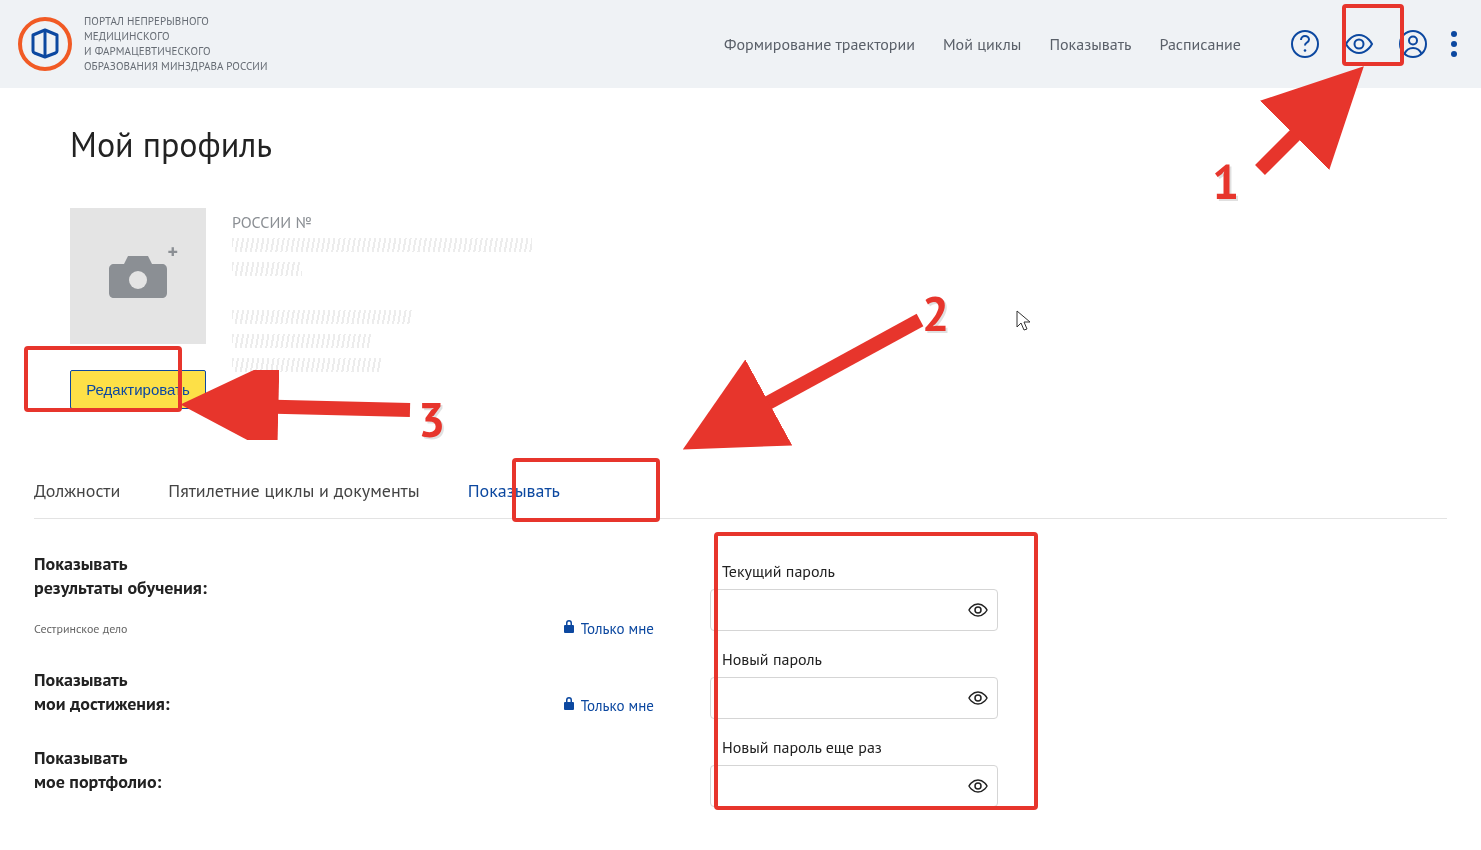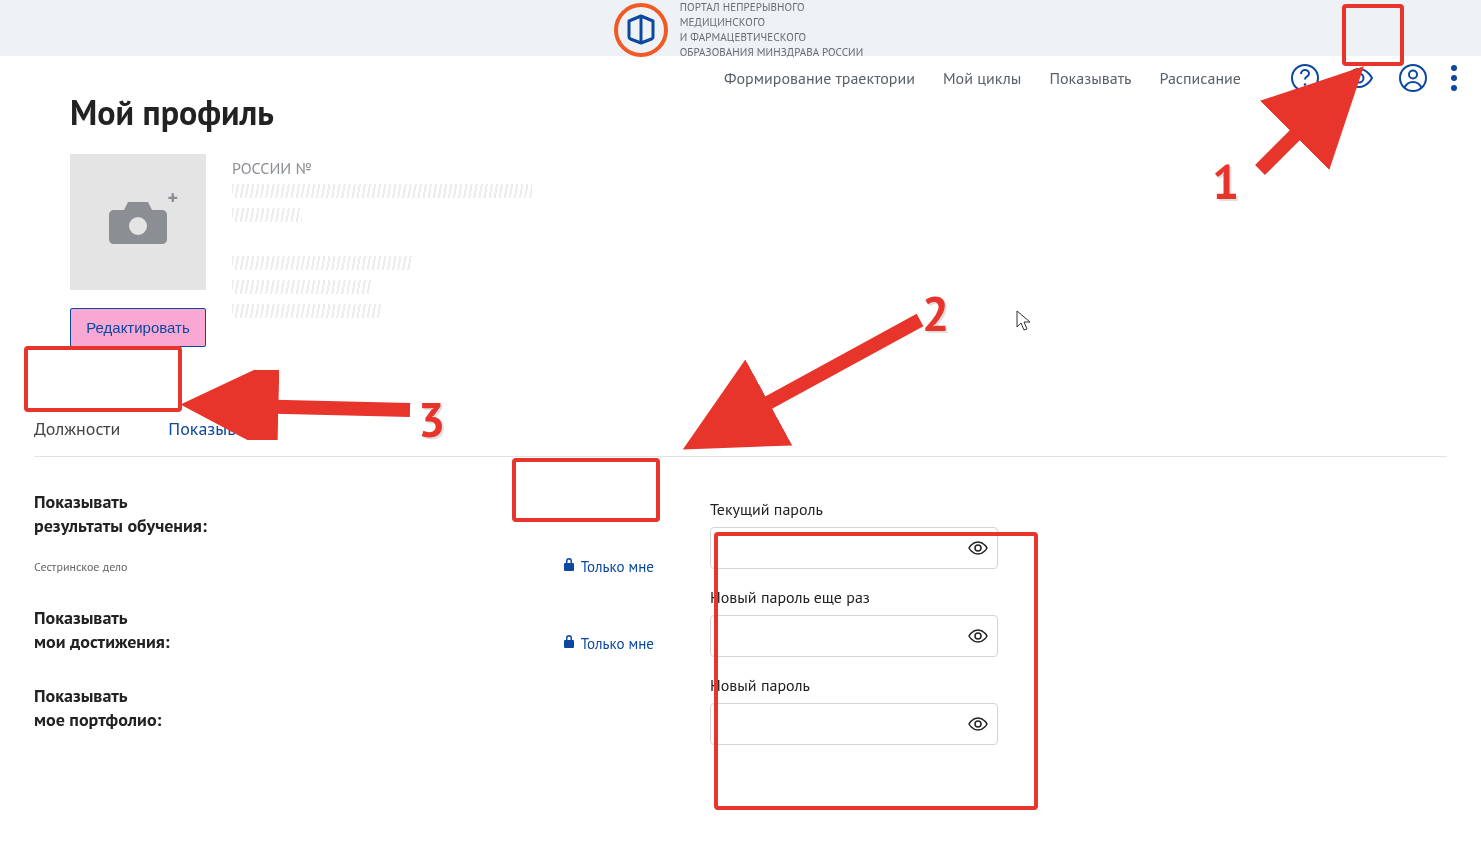--- a/index.html
+++ b/index.html
@@ -11,23 +11,22 @@
     overflow: hidden;
     position: relative;
     color: #333;
   }
 
   
   .header {
     display: flex;
     align-items: center;
     background: #eff2f5;
-    height: 56px;
+    height: 88px;
     padding: 0 22px 0 18px;
-    flex-direction: column;
   }
   .logo-wrap {
     display: flex;
     align-items: center;
     gap: 12px;
   }
   .logo {
     width: 54px; height: 54px; flex: 0 0 54px;
   }
   .logo-text {
@@ -58,38 +57,38 @@
     width: 36px; height: 36px;
     display: flex; align-items: center; justify-content: center;
     cursor: pointer;
   }
   .icon-btn svg { width: 32px; height: 32px; stroke: #0c48a0; }
   .dots { display:flex; flex-direction:column; gap:4px; cursor:pointer; padding:6px 2px;}
   .dots span { width:6px; height:6px; background:#0c48a0; border-radius:50%; }
 
   
   .main { padding: 34px 34px 0 70px; }
-  .title { font-size: 34px; font-weight: 700; color:#222; margin-bottom: 20px; }
+  .title { font-size: 34px; font-weight: 400; color:#222; margin-bottom: 42px; }
 
   .profile-row { display:flex; gap:26px; align-items:flex-start; }
   .avatar-col { width: 136px; }
   .avatar-box {
     width: 136px; height: 136px; background:#e4e4e4;
     display:flex; align-items:center; justify-content:center;
     position:relative;
   }
   .avatar-box svg { width: 60px; height: 48px; fill:#8b8f94; }
   .avatar-plus {
     position:absolute; top:30px; right:28px;
     font-size:20px; color:#8b8f94; font-weight:700;
   }
   .edit-btn {
-    margin-top: 18px;
+    margin-top: 26px;
     border:1px solid #0c48a0;
-    background:#f9a8d4;
+    background:#fde047;
     color:#0c48a0;
     font-size:15px;
     padding:10px 12px;
     width:136px;
     cursor:pointer;
     border-radius:2px;
   }
   .info-col { padding-top:4px; }
   .snils-label { color:#8b8f94; font-size:16px; margin-bottom:6px; }
   .placeholder-text {
@@ -130,21 +129,21 @@
   }
   .setting-item .label { color:#666; font-size:12px; }
   .lock-chip { color:#0c48a0; font-size:15px; display:flex; gap:6px; cursor:pointer;}
   .lock-chip svg { width:12px; height:14px; fill:#0c48a0; }
 
   .right-col {
     width:320px;
     padding:18px 16px 22px;
   }
   .pw-group { margin-bottom:18px; }
-  .pw-group label { display:block; font-size:16px; color:#222; margin-bottom:8px; font-weight:500;}
+  .pw-group label { display:block; font-size:16px; color:#222; margin-bottom:8px; font-weight:500;margin-left:12px;}
   .pw-wrap { position:relative; }
   .pw-wrap input {
     width:100%; height:42px; border:1px solid #d5d5d5; border-radius:4px;
     padding:0 40px 0 10px; font-size:15px;
   }
   .pw-eye {
     position:absolute; right:10px; top:50%; transform:translateY(-50%);
     width:20px; height:20px; cursor:pointer;
   }
   .pw-eye svg { width:20px; height:20px; stroke:#222; fill:none; stroke-width:1.5;}
@@ -232,20 +231,21 @@
       <div class="placeholder-text" style="width:70px"></div>
       <div style="height:24px"></div>
       <div class="placeholder-text" style="width:180px"></div>
       <div class="placeholder-text" style="width:140px"></div>
       <div class="placeholder-text" style="width:150px"></div>
     </div>
   </div>
 
   <div class="tabs">
     <div class="tab">Должности</div>
+    <div class="tab">Пятилетние циклы и документы</div>
     <div class="tab active">Показывать</div>
   </div>
 
   <div class="settings" style="margin-left:-36px;">
     <div class="left-col">
       <div class="setting-block">
         <div class="setting-title">
           <span>Показывать</span><br>
           <span>результаты обучения:</span>
         </div>
@@ -290,33 +290,33 @@
           <input type="password" style="">
           <span class="pw-eye">
             <svg viewBox="0 0 20 20">
                 <path d="M1 10s3-6 9-6 9 6 9 6-3 6-9 6-9-6-9-6z"></path>
                 <circle cx="10" cy="10" r="3"></circle>
               </svg>
           </span>
         </div>
       </div>
       <div class="pw-group">
-        <label>Новый пароль еще раз</label>
+        <label>Новый пароль</label>
         <div class="pw-wrap">
           <input type="password" style="">
           <span class="pw-eye">
             <svg viewBox="0 0 20 20">
                 <path d="M1 10s3-6 9-6 9 6 9 6-3 6-9 6-9-6-9-6z"></path>
                 <circle cx="10" cy="10" r="3"></circle>
               </svg>
           </span>
         </div>
       </div>
       <div class="pw-group">
-        <label>Новый пароль</label>
+        <label>Новый пароль еще раз</label>
         <div class="pw-wrap">
           <input type="password" style="">
           <span class="pw-eye">
             <svg viewBox="0 0 20 20">
                 <path d="M1 10s3-6 9-6 9 6 9 6-3 6-9 6-9-6-9-6z"></path>
                 <circle cx="10" cy="10" r="3"></circle>
               </svg>
           </span>
         </div>
       </div>

